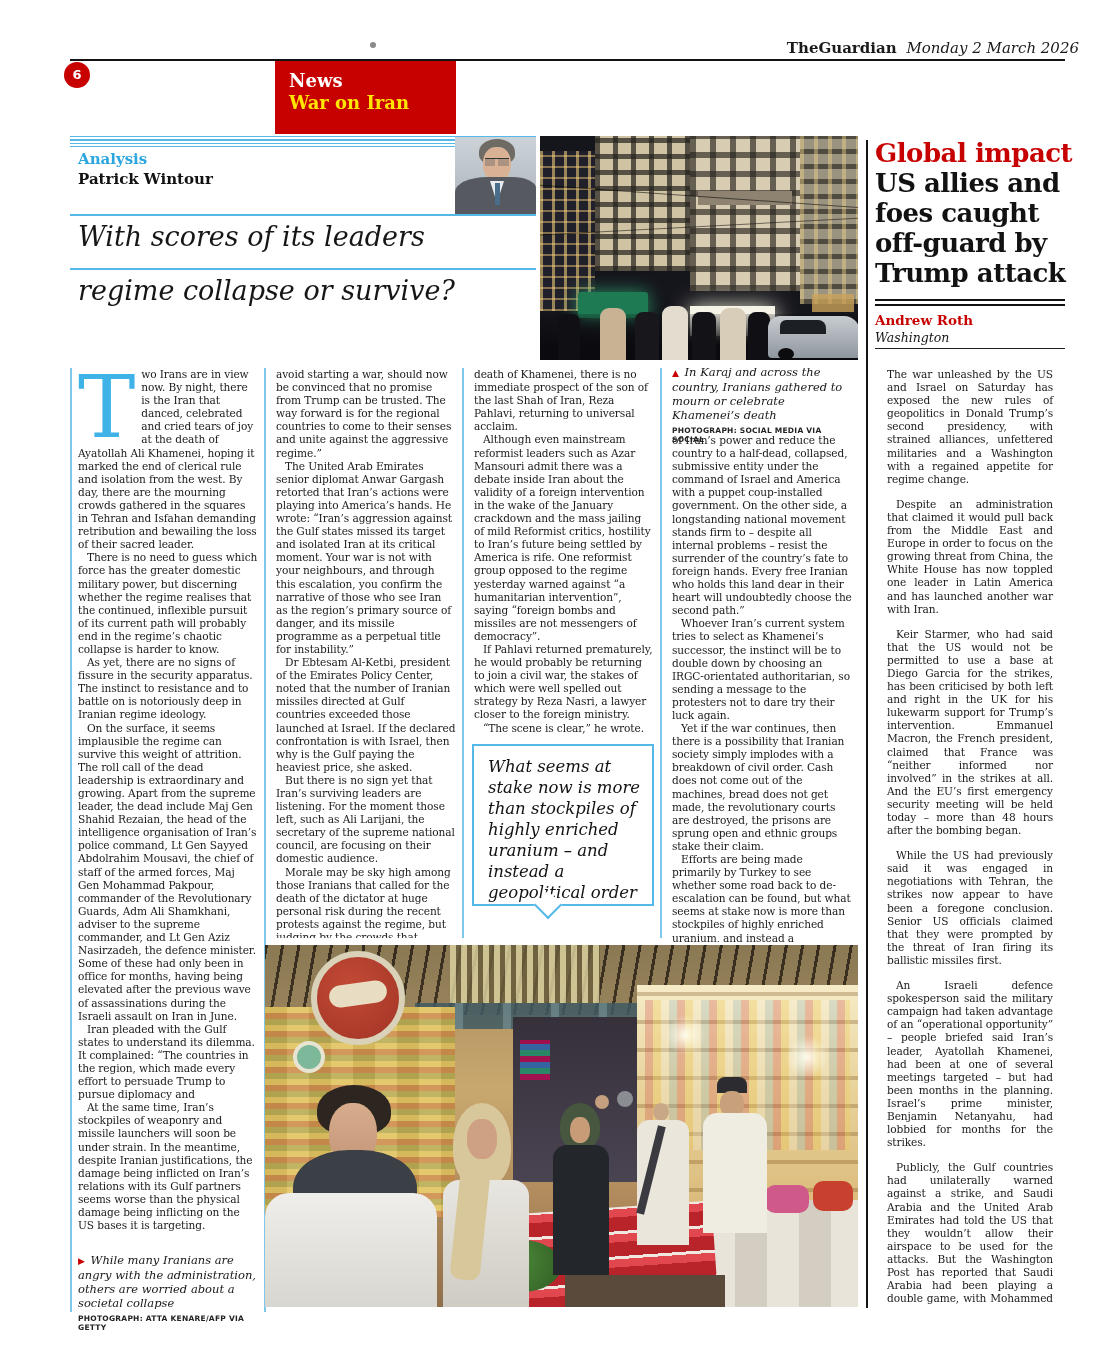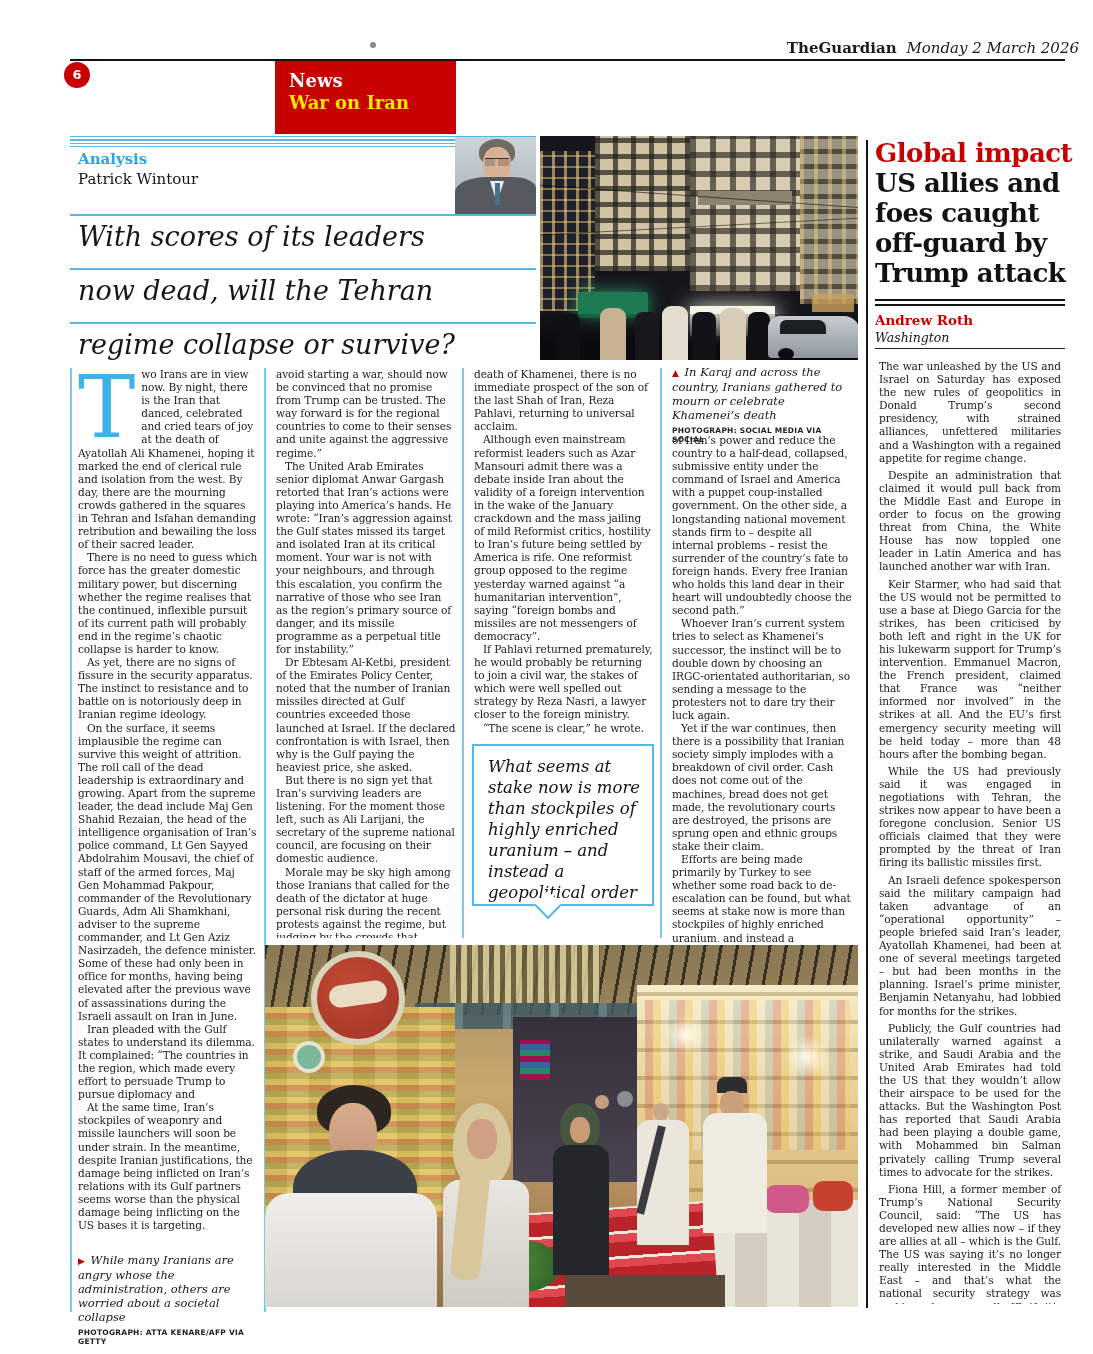--- a/index.html
+++ b/index.html
@@ -17,21 +17,21 @@
   #page-badge{left:64px;top:62px;width:26px;height:26px;border-radius:50%;background:#c70000;color:#fff;
               font-weight:bold;font-size:13px;text-align:center;line-height:26px;font-family:"DejaVu Sans",sans-serif;}
   #section-box{left:275px;top:61px;width:181px;height:73px;background:#c70000;box-sizing:border-box;padding:9px 0 0 14px;}
   #section-box .k1{color:#ffffff;font-weight:bold;font-size:18px;line-height:22px;}
   #section-box .k2{color:#ffe500;font-weight:bold;font-size:18px;line-height:22px;}
 
   
   #multirule{left:70px;top:136px;width:466px;height:11px;
              background:repeating-linear-gradient(to bottom,#54b9e7 0 1.5px,transparent 1.5px 3.4px);}
   #an-kicker{left:78px;top:150px;font-weight:bold;font-size:15px;color:#2ba6df;}
-  #an-byline{left:78px;top:170px;font-weight:normal;font-size:15px;color:#121212;}
+  #an-byline{left:78px;top:170px;font-weight:bold;font-size:15px;color:#121212;}
   #headline{left:70px;top:214px;width:466px;}
   .hl-line{border-top:2px solid #54b9e7;padding:5px 0 16px 8px;font-style:italic;font-size:27px;line-height:31px;color:#161616;}
 
   
   #headshot{left:455px;top:137px;width:81px;height:77px;background:linear-gradient(180deg,#ccd3d8,#aab3ba);overflow:hidden;}
 
   
   #photo-karaj{left:540px;top:136px;width:318px;height:224px;background:#15151c;overflow:hidden;}
   #photo-bazaar{left:265px;top:945px;width:593px;height:362px;overflow:hidden;
                 background:linear-gradient(180deg,#6b5a40 0%,#8a7550 10%,#b99a66 22%,#c9a86f 40%,#b08a5c 70%,#8f6f4c 100%);}
@@ -67,21 +67,21 @@
   
   #sb-kicker{left:875px;top:138px;font-weight:bold;font-size:26px;line-height:30px;color:#c70000;letter-spacing:-0.5px;}
   #sb-headline{left:875px;top:168px;width:192px;}
   .sb-hl-line{font-weight:bold;font-size:26px;line-height:30px;color:#121212;letter-spacing:-0.5px;}
   #sb-doublerule{left:875px;top:299px;width:190px;height:8px;
                  background:linear-gradient(to bottom,#111 0,#111 2px,#fff 2px,#fff 5px,#111 5px,#111 7px,#fff 7px);}
   #sb-byline{left:875px;top:312px;font-weight:bold;font-size:13.5px;color:#c70000;}
   #sb-location{left:875px;top:330px;font-style:italic;font-size:12.5px;color:#161616;}
   #sb-hairline{left:875px;top:348px;width:190px;height:1px;background:#222;}
   #sb-body{left:875px;top:356px;width:190px;height:948px;overflow:hidden;}
-  #sb-body p{margin:4px;font-size:10.6px;line-height:13.1px;letter-spacing:-0.1px;text-align:justify;color:#1a1a1a;}
+  #sb-body p{margin:12px;font-size:10.6px;line-height:13.1px;letter-spacing:-0.1px;text-align:justify;color:#1a1a1a;}
   #sb-body p.ind{text-indent:9px;}
 </style>
 </head>
 <body>
 
 <div id="page">
 
   <div id="top-dot" class="abs"></div>
   <div id="masthead" class="abs">
     <span class="brand">TheGuardian</span>
@@ -102,21 +102,20 @@
     <div class="s" style="left:24px;top:2px;width:36px;height:26px;border-radius:50% 50% 40% 40%;background:#6e6a64;"></div>
     <div class="s" style="left:28px;top:10px;width:28px;height:34px;border-radius:45%;background:#d9b296;"></div>
     <div class="s" style="left:30px;top:21px;width:24px;height:7px;border-top:1.5px solid #333;background:linear-gradient(90deg,rgba(90,90,90,.35) 0 10px,transparent 10px 13px,rgba(90,90,90,.35) 13px 24px);"></div>
     <div class="s" style="left:0px;top:40px;width:81px;height:37px;background:#565a60;border-radius:40% 30% 0 0;"></div>
     <div class="s" style="left:35px;top:44px;width:14px;height:22px;background:#e9ecee;clip-path:polygon(0 0,100% 0,50% 100%);"></div>
     <div class="s" style="left:40px;top:46px;width:5px;height:22px;background:#4a6d8c;"></div>
   </div>
 
   <div id="headline" class="abs">
     <div class="hl-line">With scores of its leaders</div>
-    <div class="hl-line">now dead, will the Tehran</div>
     <div class="hl-line">regime collapse or survive?</div>
   </div>
 
   <div id="photo-karaj" class="abs">
     <div class="s" style="left:0;top:15px;width:55px;height:160px;background:repeating-linear-gradient(90deg,rgba(255,215,130,.55) 0 3px,transparent 3px 12px),repeating-linear-gradient(0deg,rgba(255,210,120,.45) 0 2px,transparent 2px 11px),#20202a;"></div>
     <div class="s" style="left:55px;top:0;width:95px;height:135px;background:repeating-linear-gradient(90deg,rgba(35,32,28,.7) 0 5px,transparent 5px 18px),repeating-linear-gradient(0deg,rgba(35,32,28,.7) 0 5px,transparent 5px 16px),#cfc3a4;"></div>
     <div class="s" style="left:150px;top:0;width:110px;height:155px;background:repeating-linear-gradient(90deg,rgba(40,36,30,.65) 0 6px,transparent 6px 20px),repeating-linear-gradient(0deg,rgba(40,36,30,.65) 0 6px,transparent 6px 19px),#d8cdb2;"></div>
     <div class="s" style="left:158px;top:55px;width:94px;height:14px;background:#8d8370;"></div>
     <div class="s" style="left:260px;top:0;width:58px;height:168px;background:repeating-linear-gradient(90deg,rgba(255,220,140,.4) 0 4px,transparent 4px 14px),repeating-linear-gradient(0deg,rgba(30,28,24,.6) 0 5px,transparent 5px 15px),#9a9380;"></div>
     <div class="s" style="left:-10px;top:60px;width:340px;height:1px;background:rgba(0,0,0,.55);transform:rotate(4deg);"></div>
@@ -225,21 +224,21 @@
     <div class="s" style="left:52px;top:140px;width:74px;height:50px;border-radius:50% 50% 40% 40%;background:#2c2520;"></div>
     <div class="s" style="left:64px;top:158px;width:48px;height:62px;border-radius:46%;background:linear-gradient(180deg,#d7ad8d,#c49678);"></div>
     <div class="s" style="left:28px;top:205px;width:124px;height:84px;border-radius:45%;background:#3b3f46;"></div>
     <div class="s" style="left:0;top:248px;width:172px;height:114px;background:linear-gradient(180deg,#efeeea,#d8d6d0);border-radius:24px 24px 0 0;"></div>
     <div class="s" style="left:300px;top:330px;width:160px;height:32px;background:#5a4a3c;"></div>
   </div>
 
   <div id="cap-bazaar" class="abs">
     <div class="cap">
       <span class="cap-marker">▶</span>
-      <span>While many Iranians are angry whose the administration, others are worried about a societal collapse</span>
+      <span>While many Iranians are angry with the administration, others are worried about a societal collapse</span>
     </div>
     <div class="credit">PHOTOGRAPH: ATTA KENARE/AFP VIA GETTY</div>
   </div>
 
   <div id="sb-kicker" class="abs">Global impact</div>
   <div id="sb-headline" class="abs">
     <div class="sb-hl-line">US allies and</div>
     <div class="sb-hl-line">foes caught</div>
     <div class="sb-hl-line">off-guard by</div>
     <div class="sb-hl-line">Trump attack</div>

